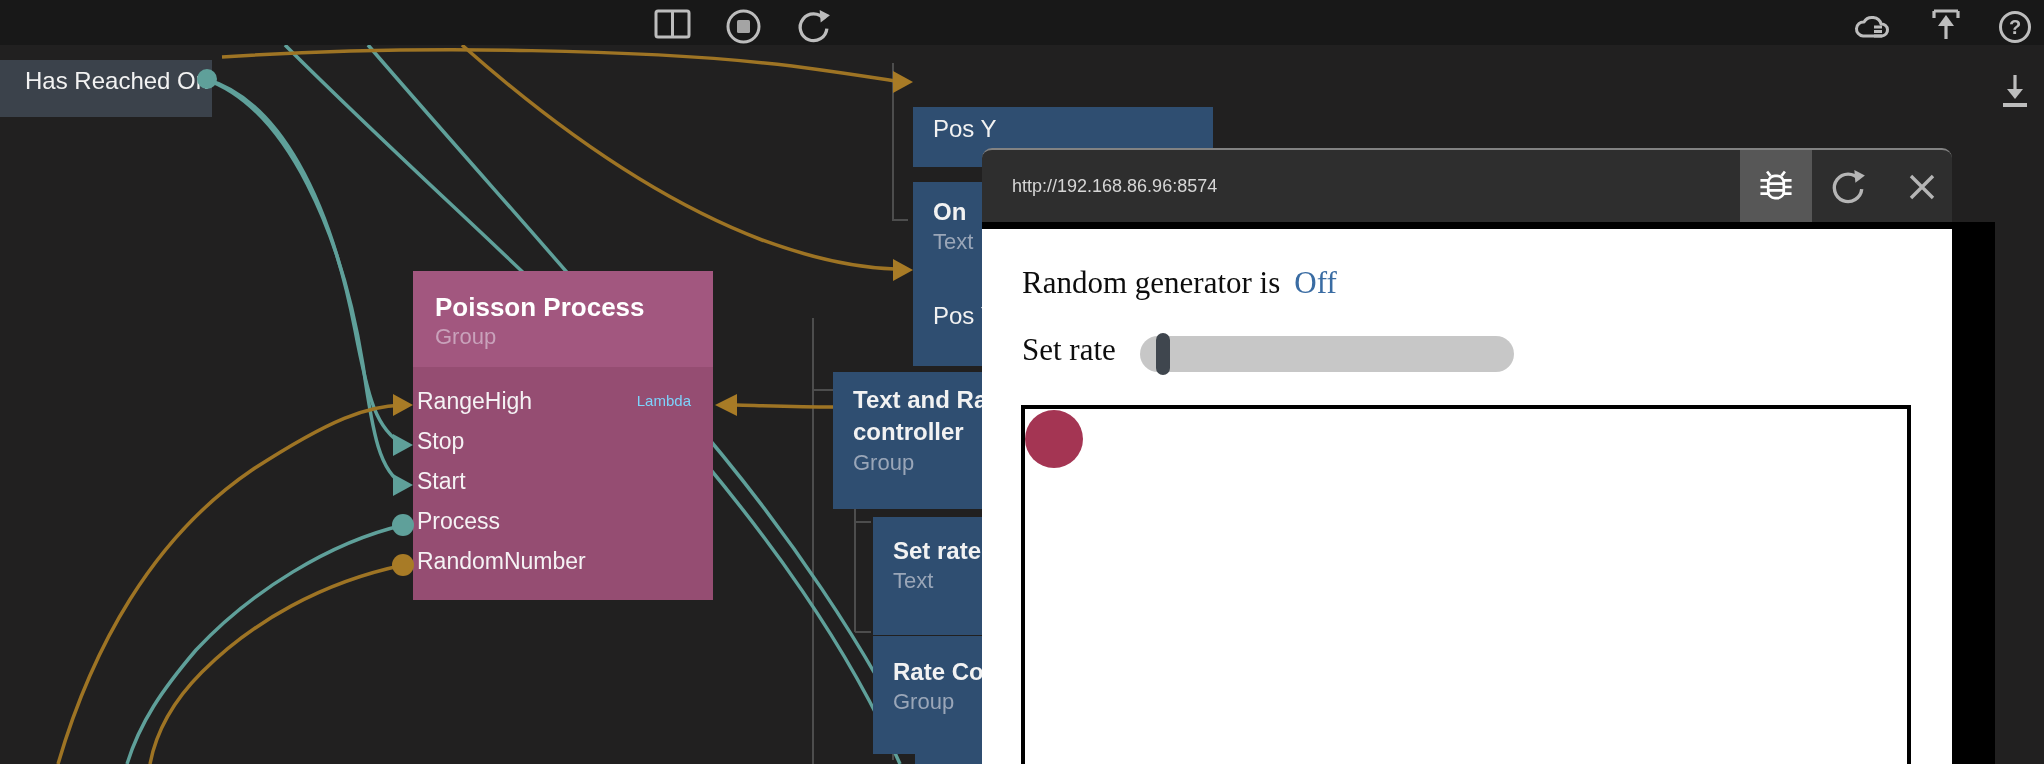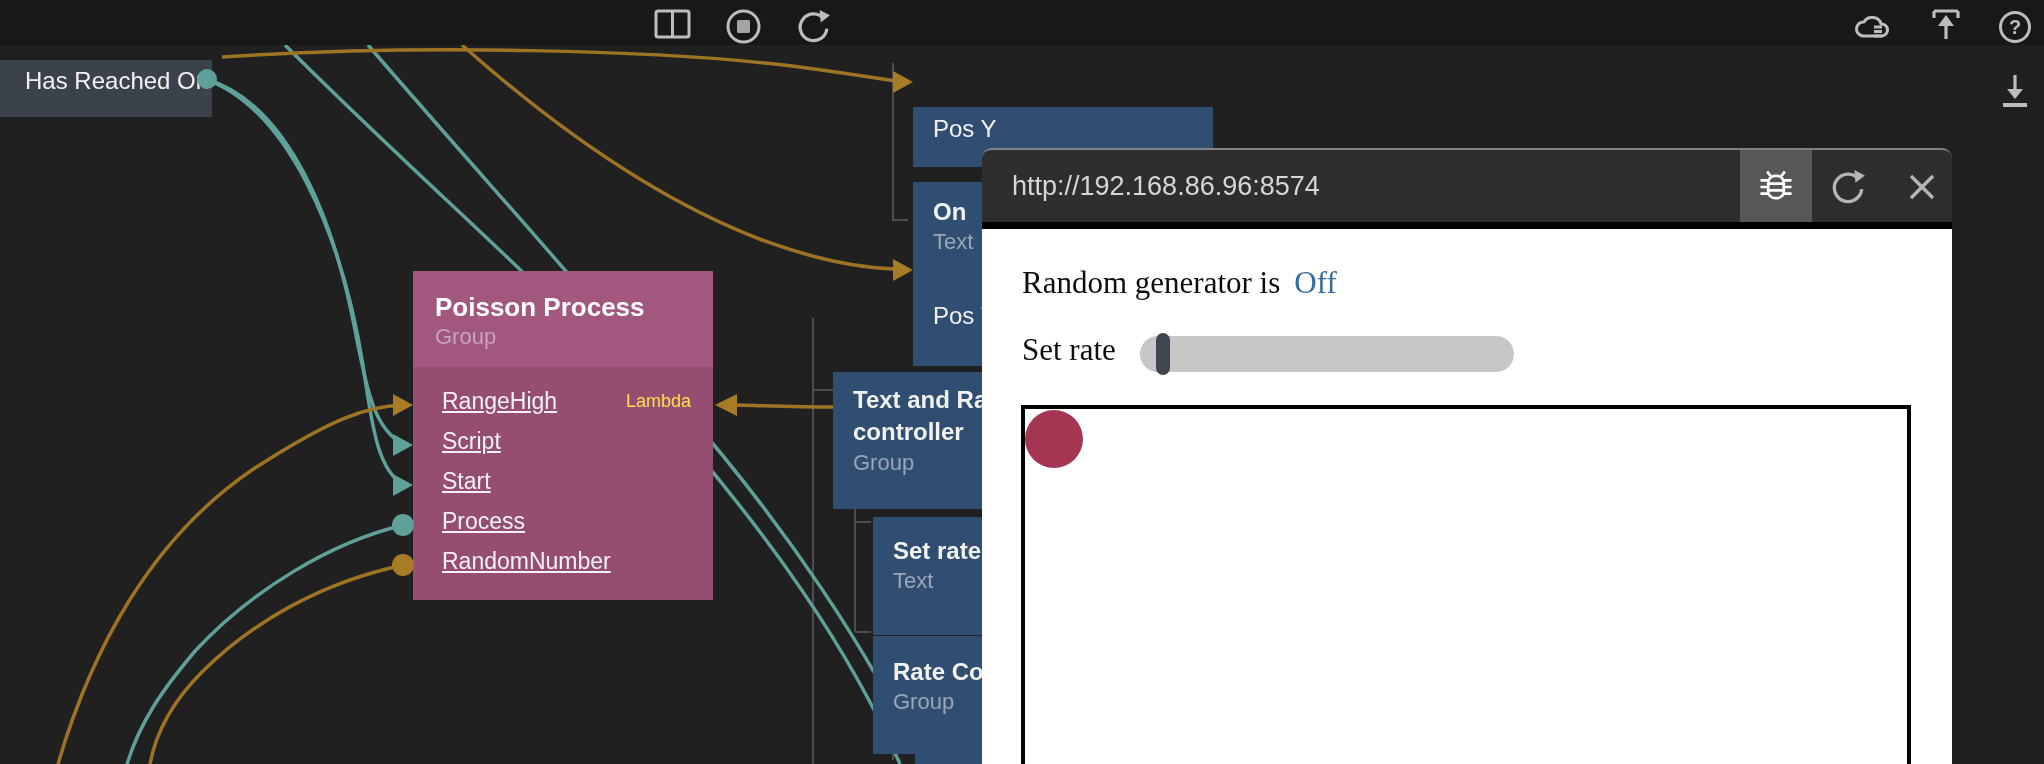--- a/index.html
+++ b/index.html
@@ -21,36 +21,36 @@
   .node-blue { background:#2f4e71;margin-top:44px; }
   .node-slate { background:#3b424b; }
   .n-title { font-size:24px; font-weight:600; line-height:32px; white-space:nowrap; }
   .n-sub   { font-size:22px; font-weight:400; line-height:28px; color:#9aa6b8; white-space:nowrap; }
 
   .poisson { left:413px; top:271px; width:300px; height:418px; z-index:2; position:absolute; }
   .poisson-header { background:#a2577f; height:76px; padding:20px 0 0 22px; }
   .poisson-header .n-title { font-size:26px; color:#fff; }
   .poisson-header .n-sub { color:#c9a2bb; }
   .poisson-body { background:#954d72; height:233px; position:relative; }
-  .port-row { position:absolute; left:29px; height:30px; font-size:23px; line-height:30px;
-              color:#f5f2f4; white-space:nowrap;text-decoration:underline; }
-  .port-right { position:absolute; right:22px; top:19px; height:30px; font-size:18px;
-                line-height:30px; color:#fde047; }
+  .port-row { position:absolute; left:4px; height:30px; font-size:23px; line-height:30px;
+              color:#f5f2f4; white-space:nowrap; }
+  .port-right { position:absolute; right:22px; top:19px; height:30px; font-size:15px;
+                line-height:30px; color:#7dd3fc; }
 
   
   .preview { position:absolute; left:982px; top:148px; width:970px; height:616px; z-index:5; }
   .preview-bar { position:absolute; left:0; top:0; width:970px; height:74px; background:#2e2e2e;
                  border-top:2px solid #828282; border-radius:10px 10px 0 0; }
-  .preview-url { position:absolute; left:30px; top:0; line-height:72px; font-size:27px;
+  .preview-url { position:absolute; left:30px; top:0; line-height:72px; font-size:18px;
                  color:#d6d6d6; white-space:nowrap; }
   .debug-box { position:absolute; left:758px; top:0; width:72px; height:74px; background:#575757;
                display:flex; align-items:center; justify-content:center; cursor:pointer; }
   .bar-icon { position:absolute; top:0; height:74px; display:flex; align-items:center;
               justify-content:center; width:48px; cursor:pointer; }
-  .preview-content { position:absolute; left:0; top:74px; width:970px; height:542px; background:#000; }
+  .preview-content { position:absolute; left:0; top:74px; width:970px; height:542px; background:#000;padding-left:43px; }
   .page { position:absolute; left:0; top:7px; width:970px; height:535px; background:#ffffff;
           overflow:hidden; font-family:"Liberation Serif", serif; color:#0d0d0d; }
   .gen-line { position:absolute; left:40px; top:36px; font-size:31px; white-space:nowrap; }
   .off-val { color:#3a6ca3; margin-left:14px; }
   .rate-line { position:absolute; left:40px; top:103px; font-size:31px; }
   .slider-track { position:absolute; left:158px; top:107px; width:374px; height:36px;
                   background:#c7c7c7; border-radius:18px; cursor:pointer; }
   .slider-thumb { position:absolute; left:16px; top:-3px; width:14px; height:42px;
                   background:#3f464e; border-radius:7px; cursor:grab; }
   .sim-box { position:absolute; left:39px; top:176px; width:882px; height:395px;
@@ -106,21 +106,21 @@
     <div class="n-title" style="padding-left:20px; font-weight:400;">Pos Y</div>
   </div>
 
   <div class="poisson">
     <div class="poisson-header">
       <div class="n-title">Poisson Process</div>
       <div class="n-sub">Group</div>
     </div>
     <div class="poisson-body">
       <div class="port-row" style="top:19px;">RangeHigh</div>
-      <div class="port-row" style="top:59px;">Script</div>
+      <div class="port-row" style="top:59px;">Stop</div>
       <div class="port-row" style="top:99px;">Start</div>
       <div class="port-row" style="top:139px;">Process</div>
       <div class="port-row" style="top:179px;">RandomNumber</div>
       <div class="port-right">Lambda</div>
     </div>
   </div>
 
   <div class="node node-blue" style="left:833px; top:328px; width:380px; height:125px; padding-top:12px;">
     <div class="n-title" style="padding-left:20px;">Text and Ra</div>
     <div class="n-title" style="padding-left:20px;">controller</div>

